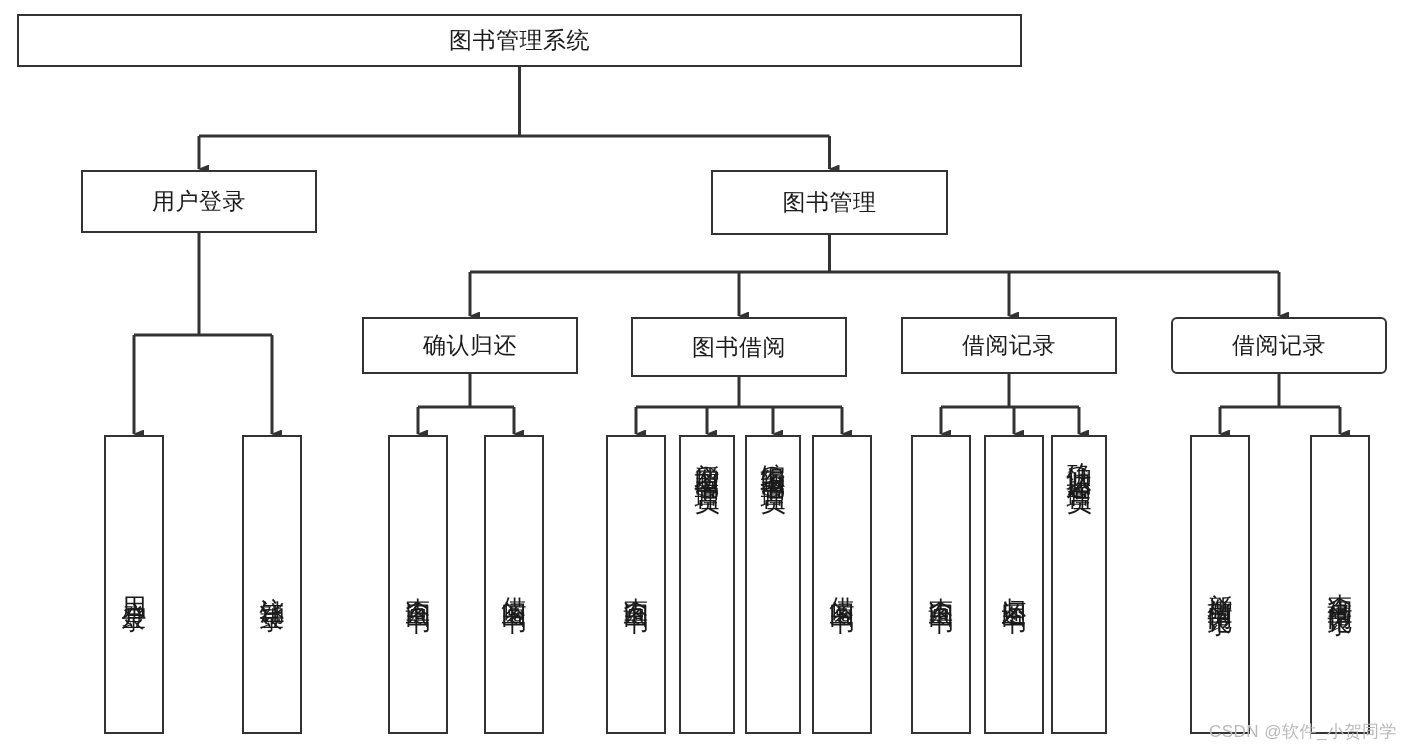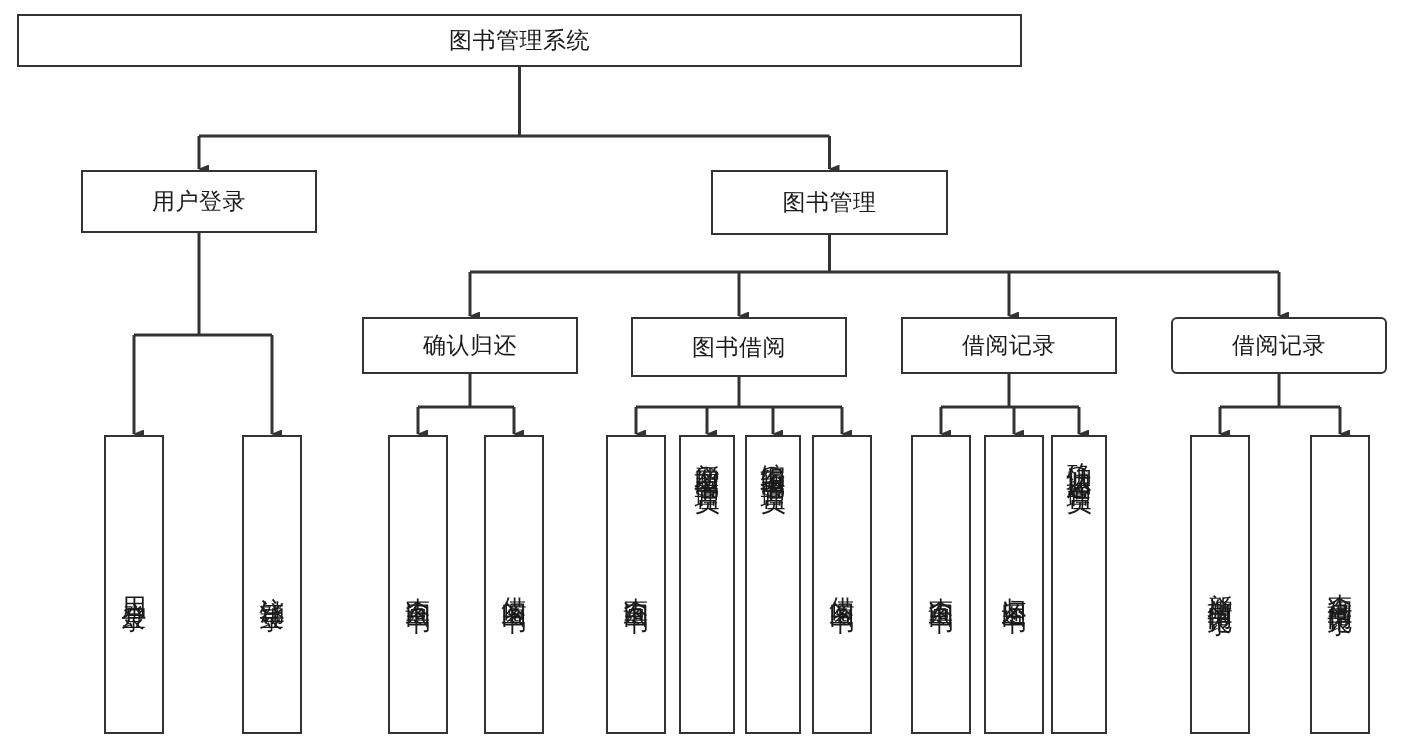--- a/index.html
+++ b/index.html
@@ -170,13 +170,14 @@
         <span class="label">确认归还（管理员）</span>
       </div>
       <div class="node v-node" style="left: 1190px; top: 435px; width: 60px; height: 299px;">
         <span class="label">新增借阅记录</span>
       </div>
       <div class="node v-node" style="left: 1310px; top: 435px; width: 60px; height: 299px;">
         <span class="label">查询借阅记录</span>
       </div>
     </div>
 
+  <div id="watermark">CSDN @软件_小贺同学</div>
 </div>
 
 </body></html>

